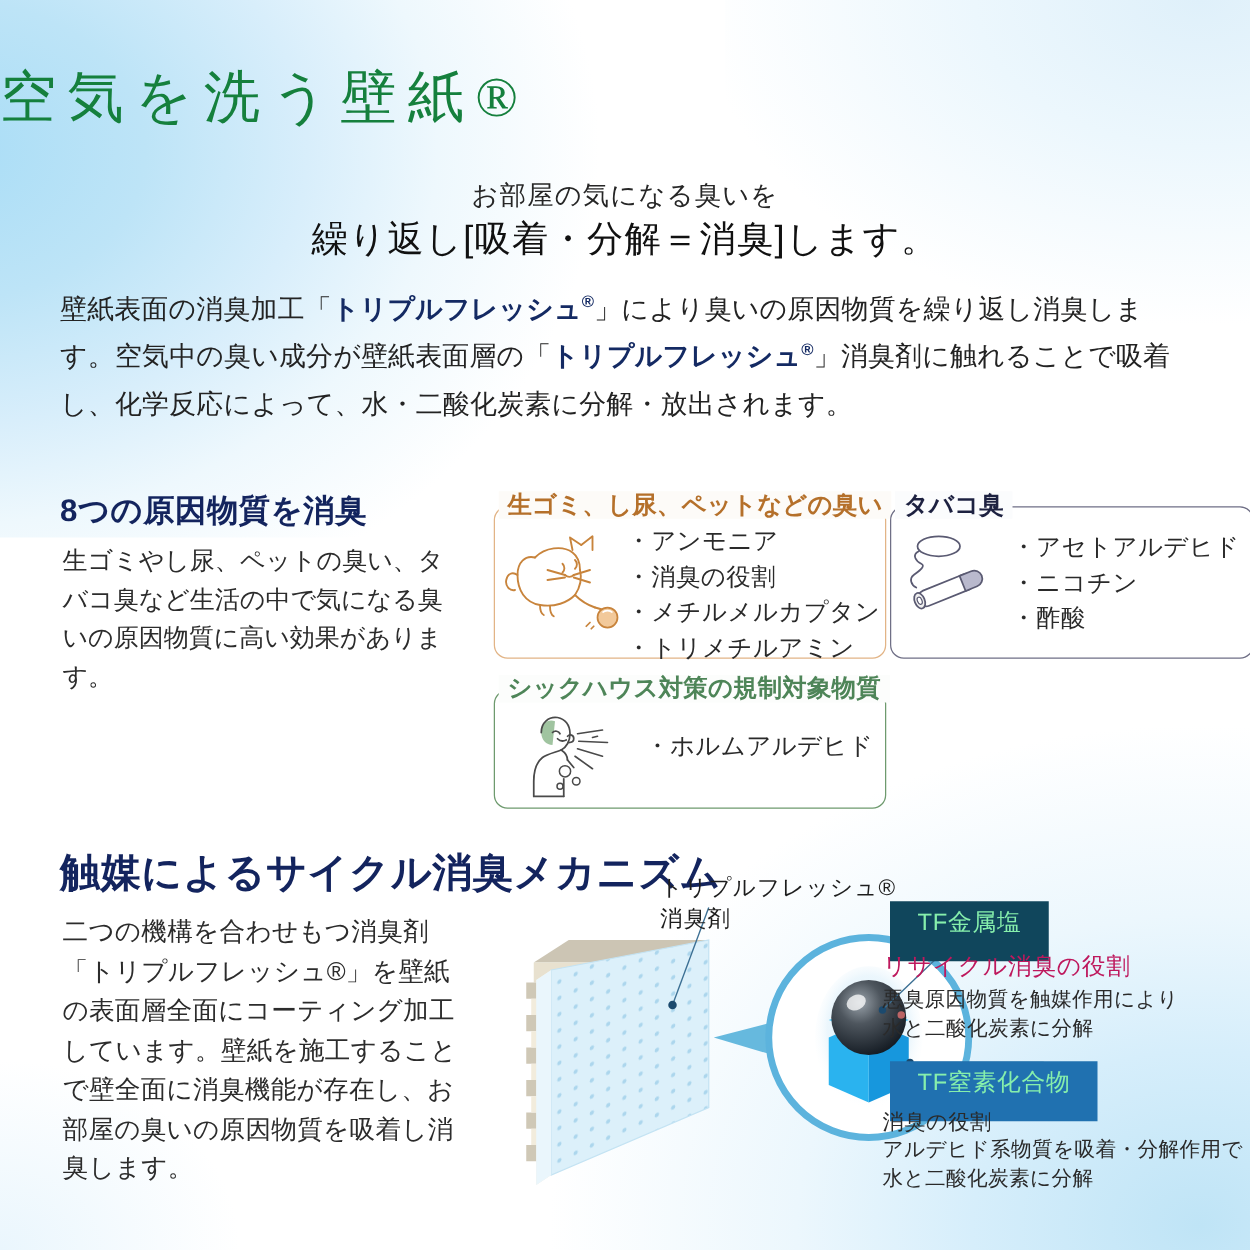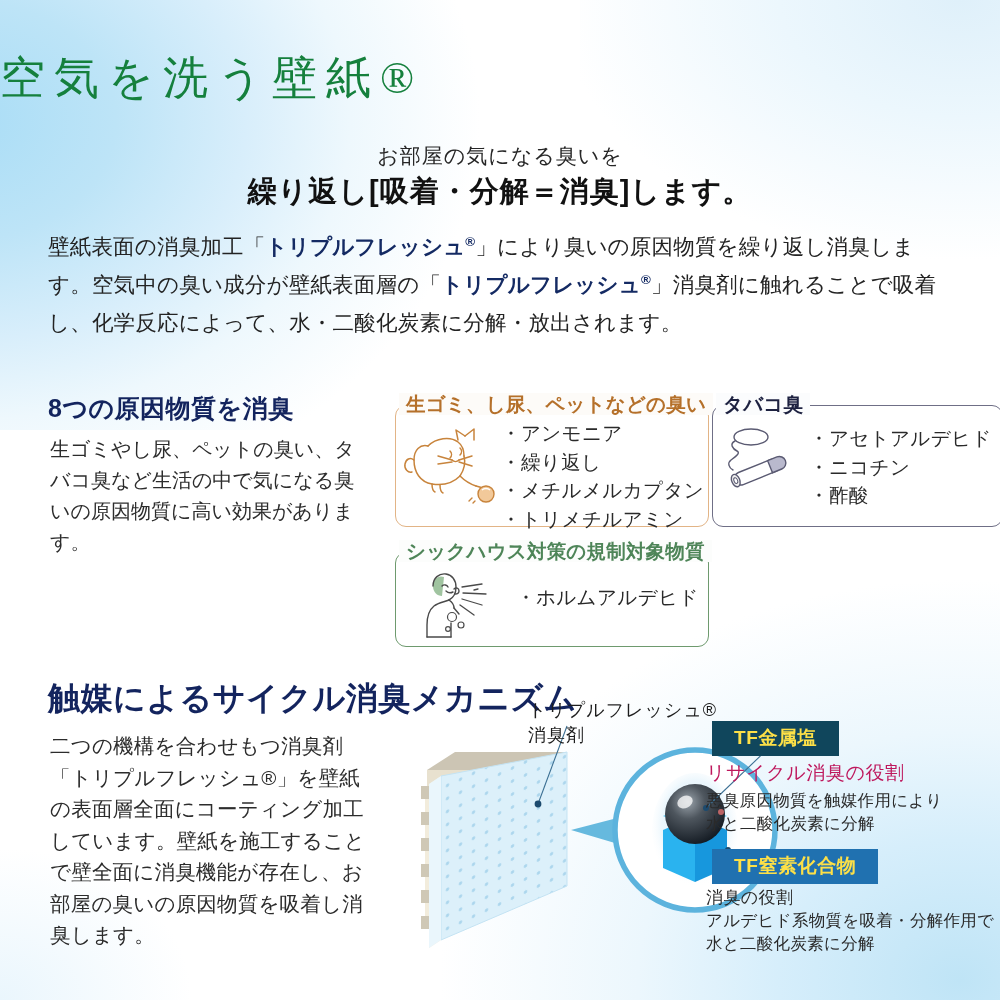--- a/index.html
+++ b/index.html
@@ -42,21 +42,21 @@
     font-family:"Liberation Serif","DejaVu Serif",serif;
     font-size:45px;letter-spacing:9px;color:#15803d;font-weight:400;
     white-space:nowrap;
   }
   #subtitle-line1{
     position:absolute;left:0;top:142px;width:1000px;text-align:center;
     font-size:21px;color:#262626;letter-spacing:1px;
   }
   #subtitle-line2{
     position:absolute;left:0;top:172px;width:1000px;text-align:center;
-    font-size:29px;font-weight:bold;color:#111;letter-spacing:1px;
+    font-size:29px;font-weight:normal;color:#111;letter-spacing:1px;
   }
 
   
   #intro-paragraph{
     position:absolute;left:48px;top:228px;width:906px;
     font-size:21.5px;line-height:38px;color:#232323;letter-spacing:0.2px;
   }
   .brand{color:#142a63;font-weight:bold;}
   .reg{font-size:0.62em;vertical-align:super;line-height:0;}
 
@@ -115,22 +115,22 @@
     font-size:20.5px;line-height:31.5px;color:#2c2c2c;letter-spacing:0.2px;
   }
 
   
   #label-triple{
     position:absolute;left:528px;top:698px;
     font-size:18px;line-height:25px;color:#1d1d1d;letter-spacing:1px;
     white-space:nowrap;
   }
   .badge{
-    position:absolute;color:#fde047;font-weight:bold;
-    font-size:19px;letter-spacing:0.6px;padding:4px 22px 5px 22px;
+    position:absolute;color:#86efac;font-weight:normal;
+    font-size:19px;letter-spacing:0.6px;padding:4px 22px 18px 22px;
     white-space:nowrap;
   }
   #badge-metal{left:712px;top:721px;background:#10465c;}
   #badge-nitro{left:712px;top:849px;background:#2071b0;}
 
   #role-metal-title{
     position:absolute;left:706px;top:760px;
     font-size:19px;color:#be185d;letter-spacing:0.6px;white-space:nowrap;
   }
   #role-metal-desc{
@@ -193,21 +193,21 @@
       <circle cx="84" cy="70" r="8" fill="#f2c99a" stroke="#c8843c" stroke-width="1.4"></circle>
       <path d="M80 66 C82 64 86 64 88 66" fill="none" stroke="#ffffff" stroke-width="1.4"></path>
       <g fill="none" stroke="#c8843c" stroke-width="1.4" stroke-linecap="round">
         <path d="M70 74 L67 77"></path>
           <path d="M73 77 L71 79"></path>
       </g>
     </svg>
   </div>
   <div class="items">
     <div>・アンモニア</div>
-    <div>・繰り返し</div>
+    <div>・消臭の役割</div>
     <div>・メチルメルカプタン</div>
     <div>・トリメチルアミン</div>
   </div>
 </div>
 
 <div class="fbox layer" id="box-tobacco">
   <div class="legend">タバコ臭</div>
   <div class="art" style="left:8px;top:22px;">
     <svg width="86" height="66" viewBox="0 0 86 66">
       <g fill="none" stroke="#5a5a72" stroke-width="1.4" stroke-linecap="round" stroke-linejoin="round">

